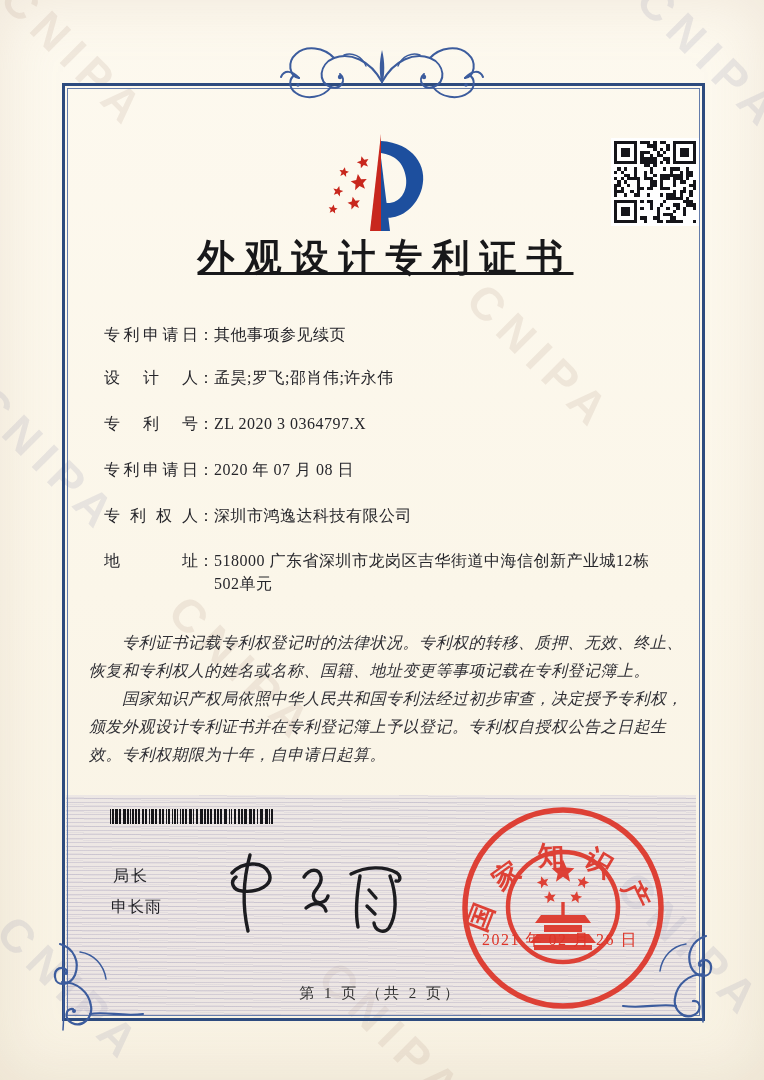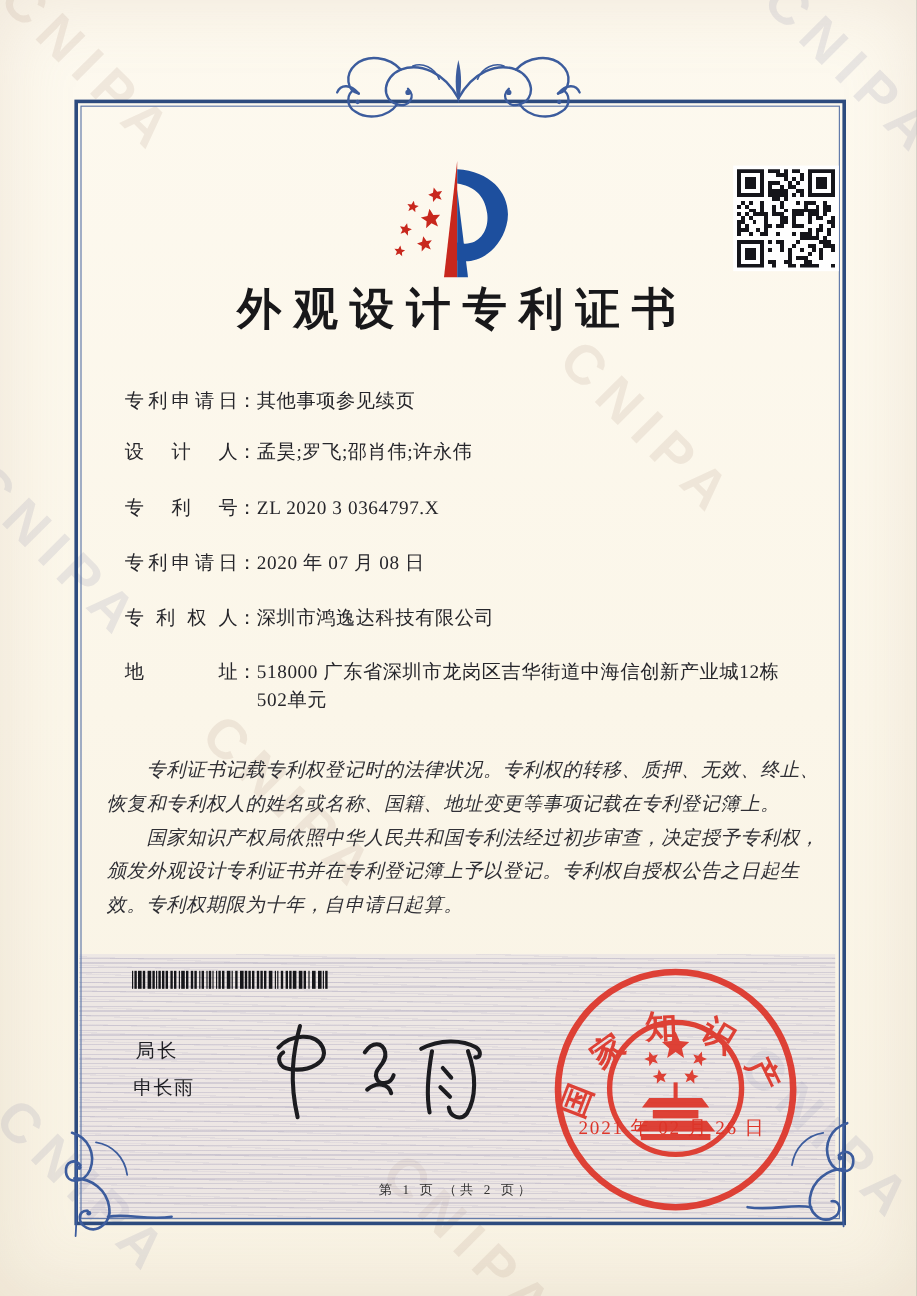--- a/index.html
+++ b/index.html
@@ -19,41 +19,41 @@
       repeating-linear-gradient(2deg,rgba(140,135,175,.10) 0 1px,rgba(140,135,175,0) 1px 7px);}
   
   .frame{position:absolute;left:62px;top:83px;width:637px;height:932px;border:3px solid #2d4b7e;}
   .frame::after{content:"";position:absolute;inset:2px;border:1px solid #647cab;}
   .orn{position:absolute;pointer-events:none;}
   
   .certno{position:absolute;left:92px;top:129px;font-size:16px;letter-spacing:3px;color:#3c3c44;}
   .logo{position:absolute;left:317px;top:132px;}
   .qr{position:absolute;left:611px;top:138px;width:82px;height:82px;background:#fff;padding:3px;}
   .title{position:absolute;left:62px;top:233px;width:637px;text-align:center;font-size:37px;
-    font-weight:bold;letter-spacing:10px;text-indent:10px;color:#18181a;}
+    font-weight:bold;letter-spacing:10px;text-indent:10px;color:#18181a;text-decoration:underline;}
   .fields{position:absolute;left:104px;top:316px;width:580px;font-size:16px;}
   .frow{position:absolute;left:0;width:100%;white-space:nowrap;line-height:23px;}
   .flabel{display:inline-block;width:94px;text-align:justify;text-align-last:justify;vertical-align:top;}
   .fcolon{display:inline-block;vertical-align:top;}
   .fvalue{display:inline-block;vertical-align:top;letter-spacing:.5px;}
   .fvalue-wrap{display:inline-block;vertical-align:top;width:442px;white-space:normal;letter-spacing:.5px;}
   .grant2{position:absolute;left:296px;top:0;}
   .body{position:absolute;left:89px;top:629px;width:602px;font-size:16px;font-style:italic;
     line-height:28px;color:#2f2f35;letter-spacing:.5px;}
   .body p{margin:0;text-indent:33px;}
   .barcode{position:absolute;left:110px;top:809px;height:15px;font-size:0;}
   .barcode i{display:inline-block;height:15px;background:#16161a;}
   .signer-title{position:absolute;left:113px;top:866px;font-family:"Liberation Sans","DejaVu Sans",sans-serif;
     font-size:16px;color:#1f1f24;letter-spacing:2px;}
   .signer-name{position:absolute;left:111px;top:897px;font-family:"Liberation Sans","DejaVu Sans",sans-serif;
     font-size:16px;color:#1f1f24;letter-spacing:1px;}
   .signature{position:absolute;left:218px;top:843px;}
   .seal{position:absolute;left:458px;top:803px;width:210px;height:210px;opacity:.93;}
   .seal-date{position:absolute;left:482px;top:930px;font-size:16px;color:#dd3529;letter-spacing:1.5px;white-space:nowrap;}
-  .page-info{position:absolute;left:62px;top:984px;width:637px;text-align:center;font-size:11px;
+  .page-info{position:absolute;left:62px;top:984px;width:637px;text-align:center;font-size:15px;
     letter-spacing:3px;color:#333;}
   .continuation{position:absolute;left:0;top:1026px;width:764px;text-align:center;font-size:15px;color:#2d2d33;}
   .continuation span{background:rgba(255,255,250,.85);padding:3px 12px;letter-spacing:3px;}
 </style>
 </head>
 <body>
 
 <div class="page">
 
   <div class="wm wm-a" style="left:-18px;top:28px">CNIPA</div>

